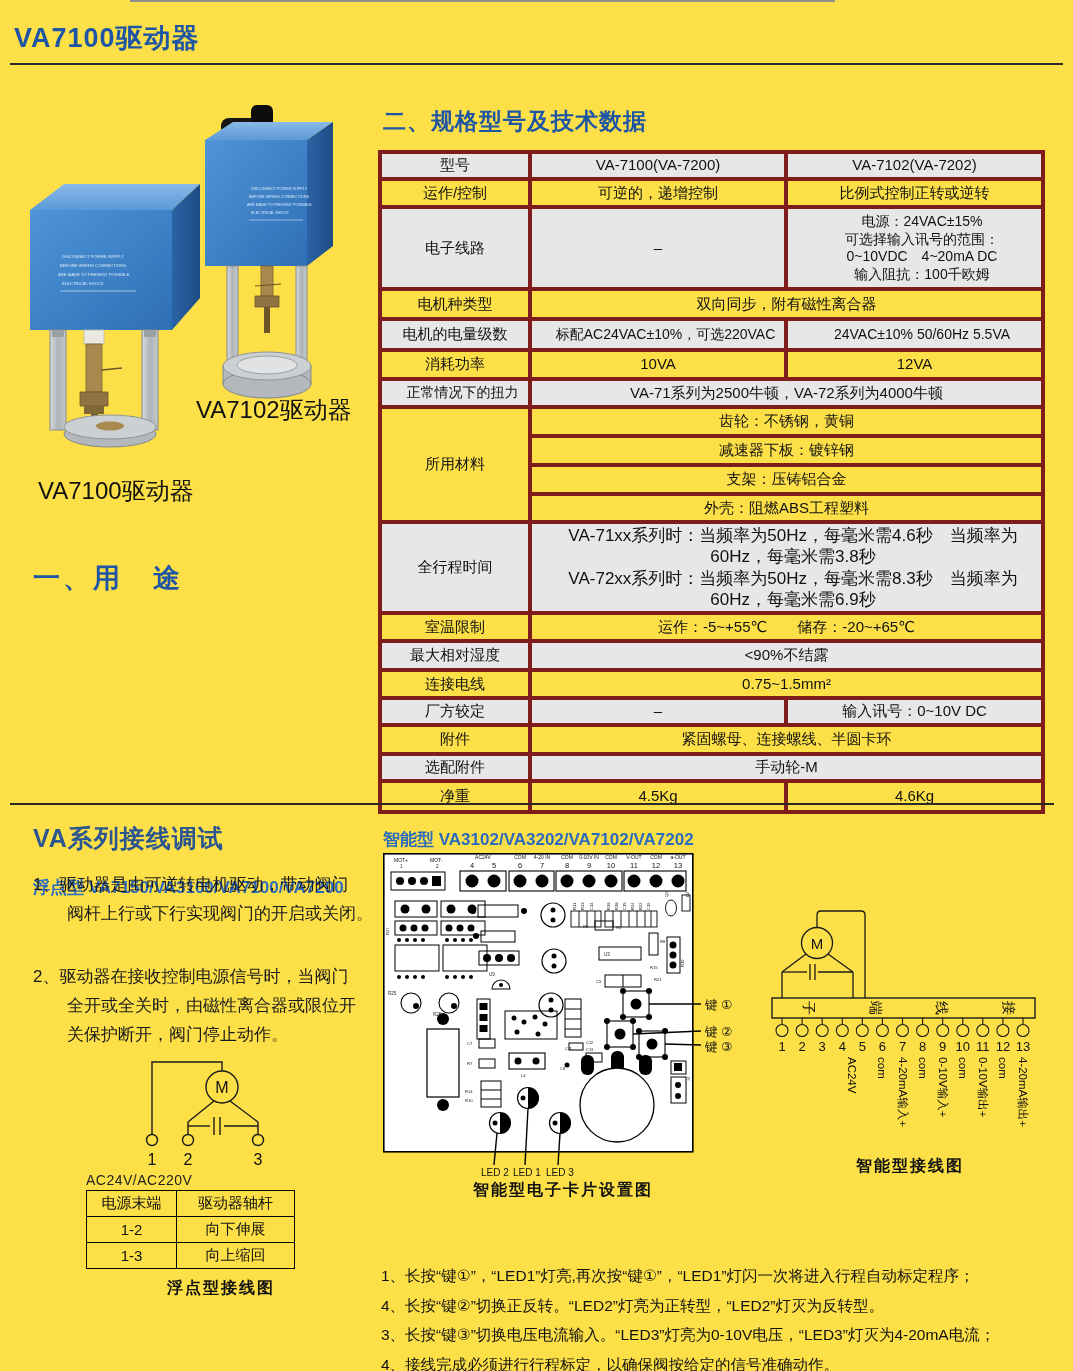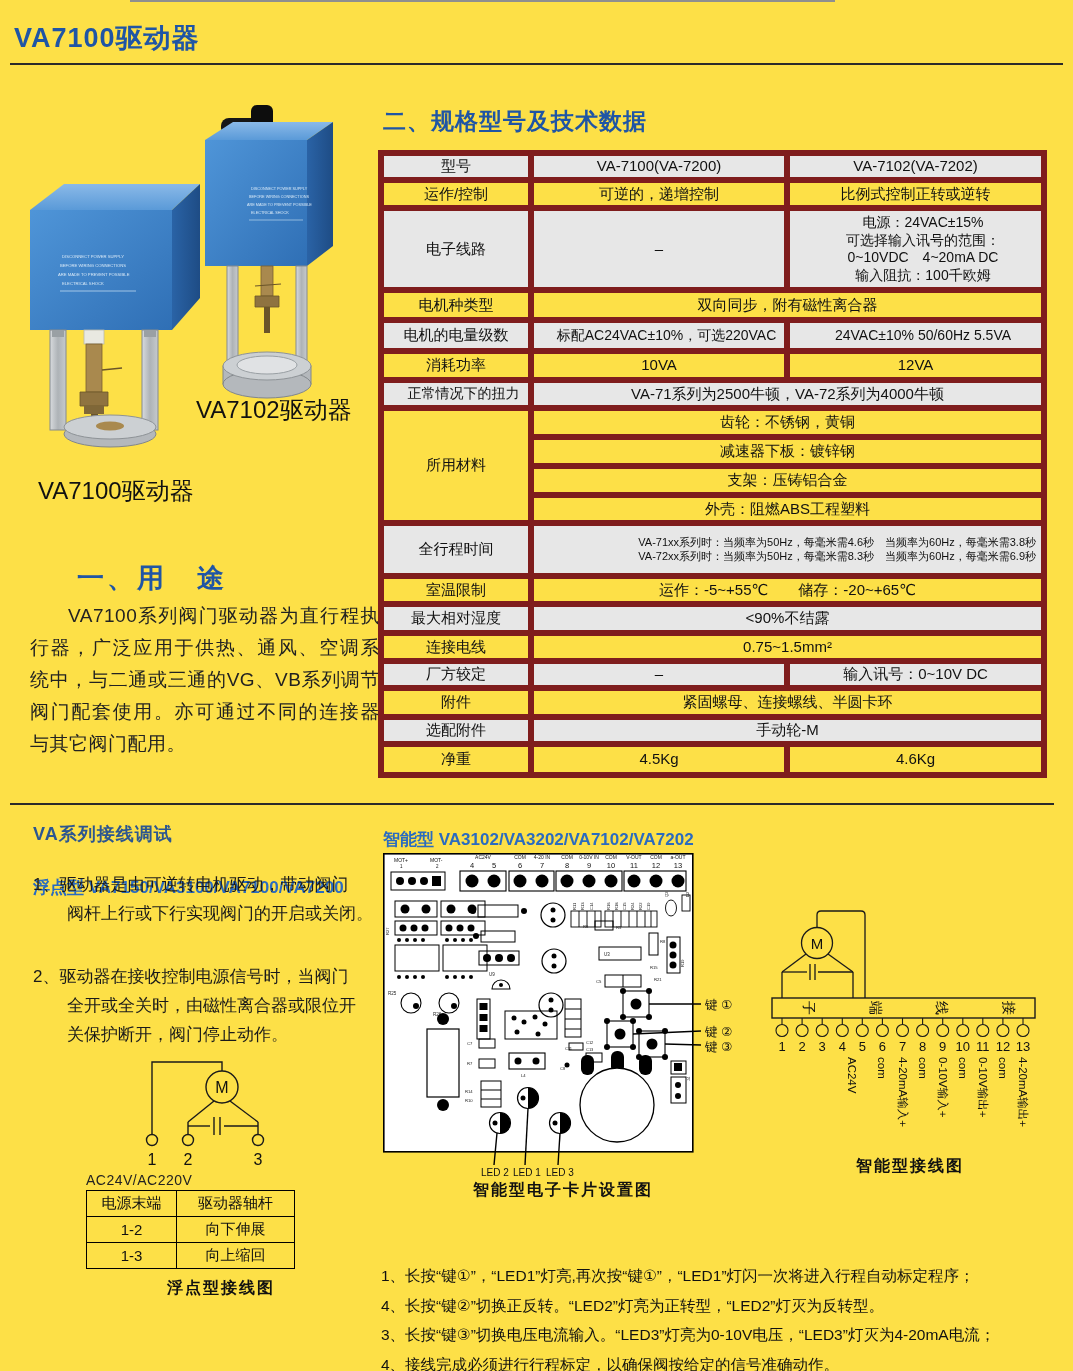--- a/index.html
+++ b/index.html
@@ -4,23 +4,23 @@
 <style>
   html,body{margin:0;padding:0;background:#fff;}
   #page{position:relative;width:1073px;height:1371px;background:#fde047;overflow:hidden;
         font-family:"Liberation Sans","DejaVu Sans",sans-serif;color:#1a1a1a;}
   .abs{position:absolute;}
   .blue-h{color:#1f55a5;font-weight:bold;}
   .rule{position:absolute;background:#2a2a2a;height:2px;}
   .pre{white-space:pre-line;}
   
   #spec-table{border-collapse:collapse;table-layout:fixed;font-size:15px;color:#111;}
-  #spec-table td{border:6px solid #7f1d1d;text-align:center;vertical-align:middle;padding:1px 5px;line-height:1.25;}
+  #spec-table td{border:4px solid #7f1d1d;text-align:center;vertical-align:middle;padding:1px 5px;line-height:1.25;}
   #spec-table tr.g td{background:#e7e7e7;}
-  #spec-table td.sm{font-size:11px;text-align:right;padding-left:18px;}
+  #spec-table td.sm{font-size:17px;text-align:center;padding-left:18px;}
   #spec-table td.md{font-size:14px;padding-left:20px;}
   
   #float-table{border-collapse:collapse;font-size:15px;color:#111;}
   #float-table td{border:1.5px solid #000;text-align:center;vertical-align:middle;height:23px;}
   .cap{font-weight:bold;letter-spacing:2px;color:#111;text-align:center;}
   .instr{font-size:15.5px;color:#111;line-height:29.5px;white-space:nowrap;}
   .list-item{font-size:17px;line-height:29px;color:#1a1a1a;}
   svg text{font-family:"Liberation Sans","DejaVu Sans",sans-serif;}
 </style>
 </head>
@@ -99,22 +99,21 @@
     <rect x="71" y="209" width="6" height="26" fill="#6b5529"></rect>
     <rect x="30" y="268" width="88" height="18" fill="#b4b8bc" stroke="#82878b"></rect>
     <ellipse cx="74" cy="286" rx="44" ry="14" fill="#b4b8bc" stroke="#82878b"></ellipse>
     <ellipse cx="74" cy="268" rx="44" ry="14" fill="#ccd0d3" stroke="#8e9397"></ellipse>
     <ellipse cx="74" cy="267" rx="30" ry="9" fill="#e0e2e4" stroke="#9aa0a4"></ellipse>
   </svg>
 
   <div class="abs" style="left:196px;top:394px;font-size:24px;color:#111;">VA7102驱动器</div>
   <div class="abs" style="left:38px;top:475px;font-size:24px;color:#111;">VA7100驱动器</div>
 
-  <div class="abs blue-h" style="left:33px;top:560px;font-size:27px;letter-spacing:3px;margin-left:44px;">一、用　途</div>
-  <div class="abs" style="left:30px;top:600px;width:350px;font-size:19px;line-height:32px;text-indent:2em;text-align:justify;letter-spacing:0.5px;color:#222;">VA7100系列阀门驱动器为直行程执行器，广泛应用于供热、通风、空调系统中，与二通或三通的VG、VB系列调节阀门配套使用。亦可通过不同的连接器与其它阀门配用。</div>
+  <div class="abs blue-h" style="left:33px;top:560px;font-size:27px;letter-spacing:3px;">一、用　途</div>
 
   <div class="abs blue-h" style="left:383px;top:106px;font-size:23px;letter-spacing:1px;">二、规格型号及技术数据</div>
 
   <table id="spec-table" class="abs" style="left:378px;top:150px;width:663px;">
     <colgroup>
         <col style="width:150px">
         <col style="width:256px">
         <col style="width:257px">
       </colgroup>
     <tbody>
@@ -200,21 +199,21 @@
       <tr style="height:31px">
         <td>净重</td>
         <td>4.5Kg</td>
         <td>4.6Kg</td>
       </tr>
     </tbody>
   </table>
 
   <div class="rule" style="left:10px;top:803px;width:1044px;"></div>
 
-  <div class="abs" style="left:33px;top:822px;font-size:18px;font-weight:bold;color:#2c5690;letter-spacing:1px;">VA系列接线调试</div>
+  <div class="abs" style="left:33px;top:822px;font-size:25px;font-weight:bold;color:#2c5690;letter-spacing:1px;">VA系列接线调试</div>
 
   <div class="abs" style="left:33px;top:876px;font-size:17px;font-weight:bold;color:#2a6bc0;">
     <span>浮点型</span>
     <span>VA7150/VA3100/VA7100/VA7200</span>
   </div>
 
   <div class="abs list-item pre" style="left:33px;top:870px;width:350px;">1、驱动器是由可逆转电机驱动，带动阀门
 　　阀杆上行或下行实现阀门的开启或关闭。</div>
   <div class="abs list-item pre" style="left:33px;top:962px;width:350px;">2、驱动器在接收控制电源信号时，当阀门
 　　全开或全关时，由磁性离合器或限位开

